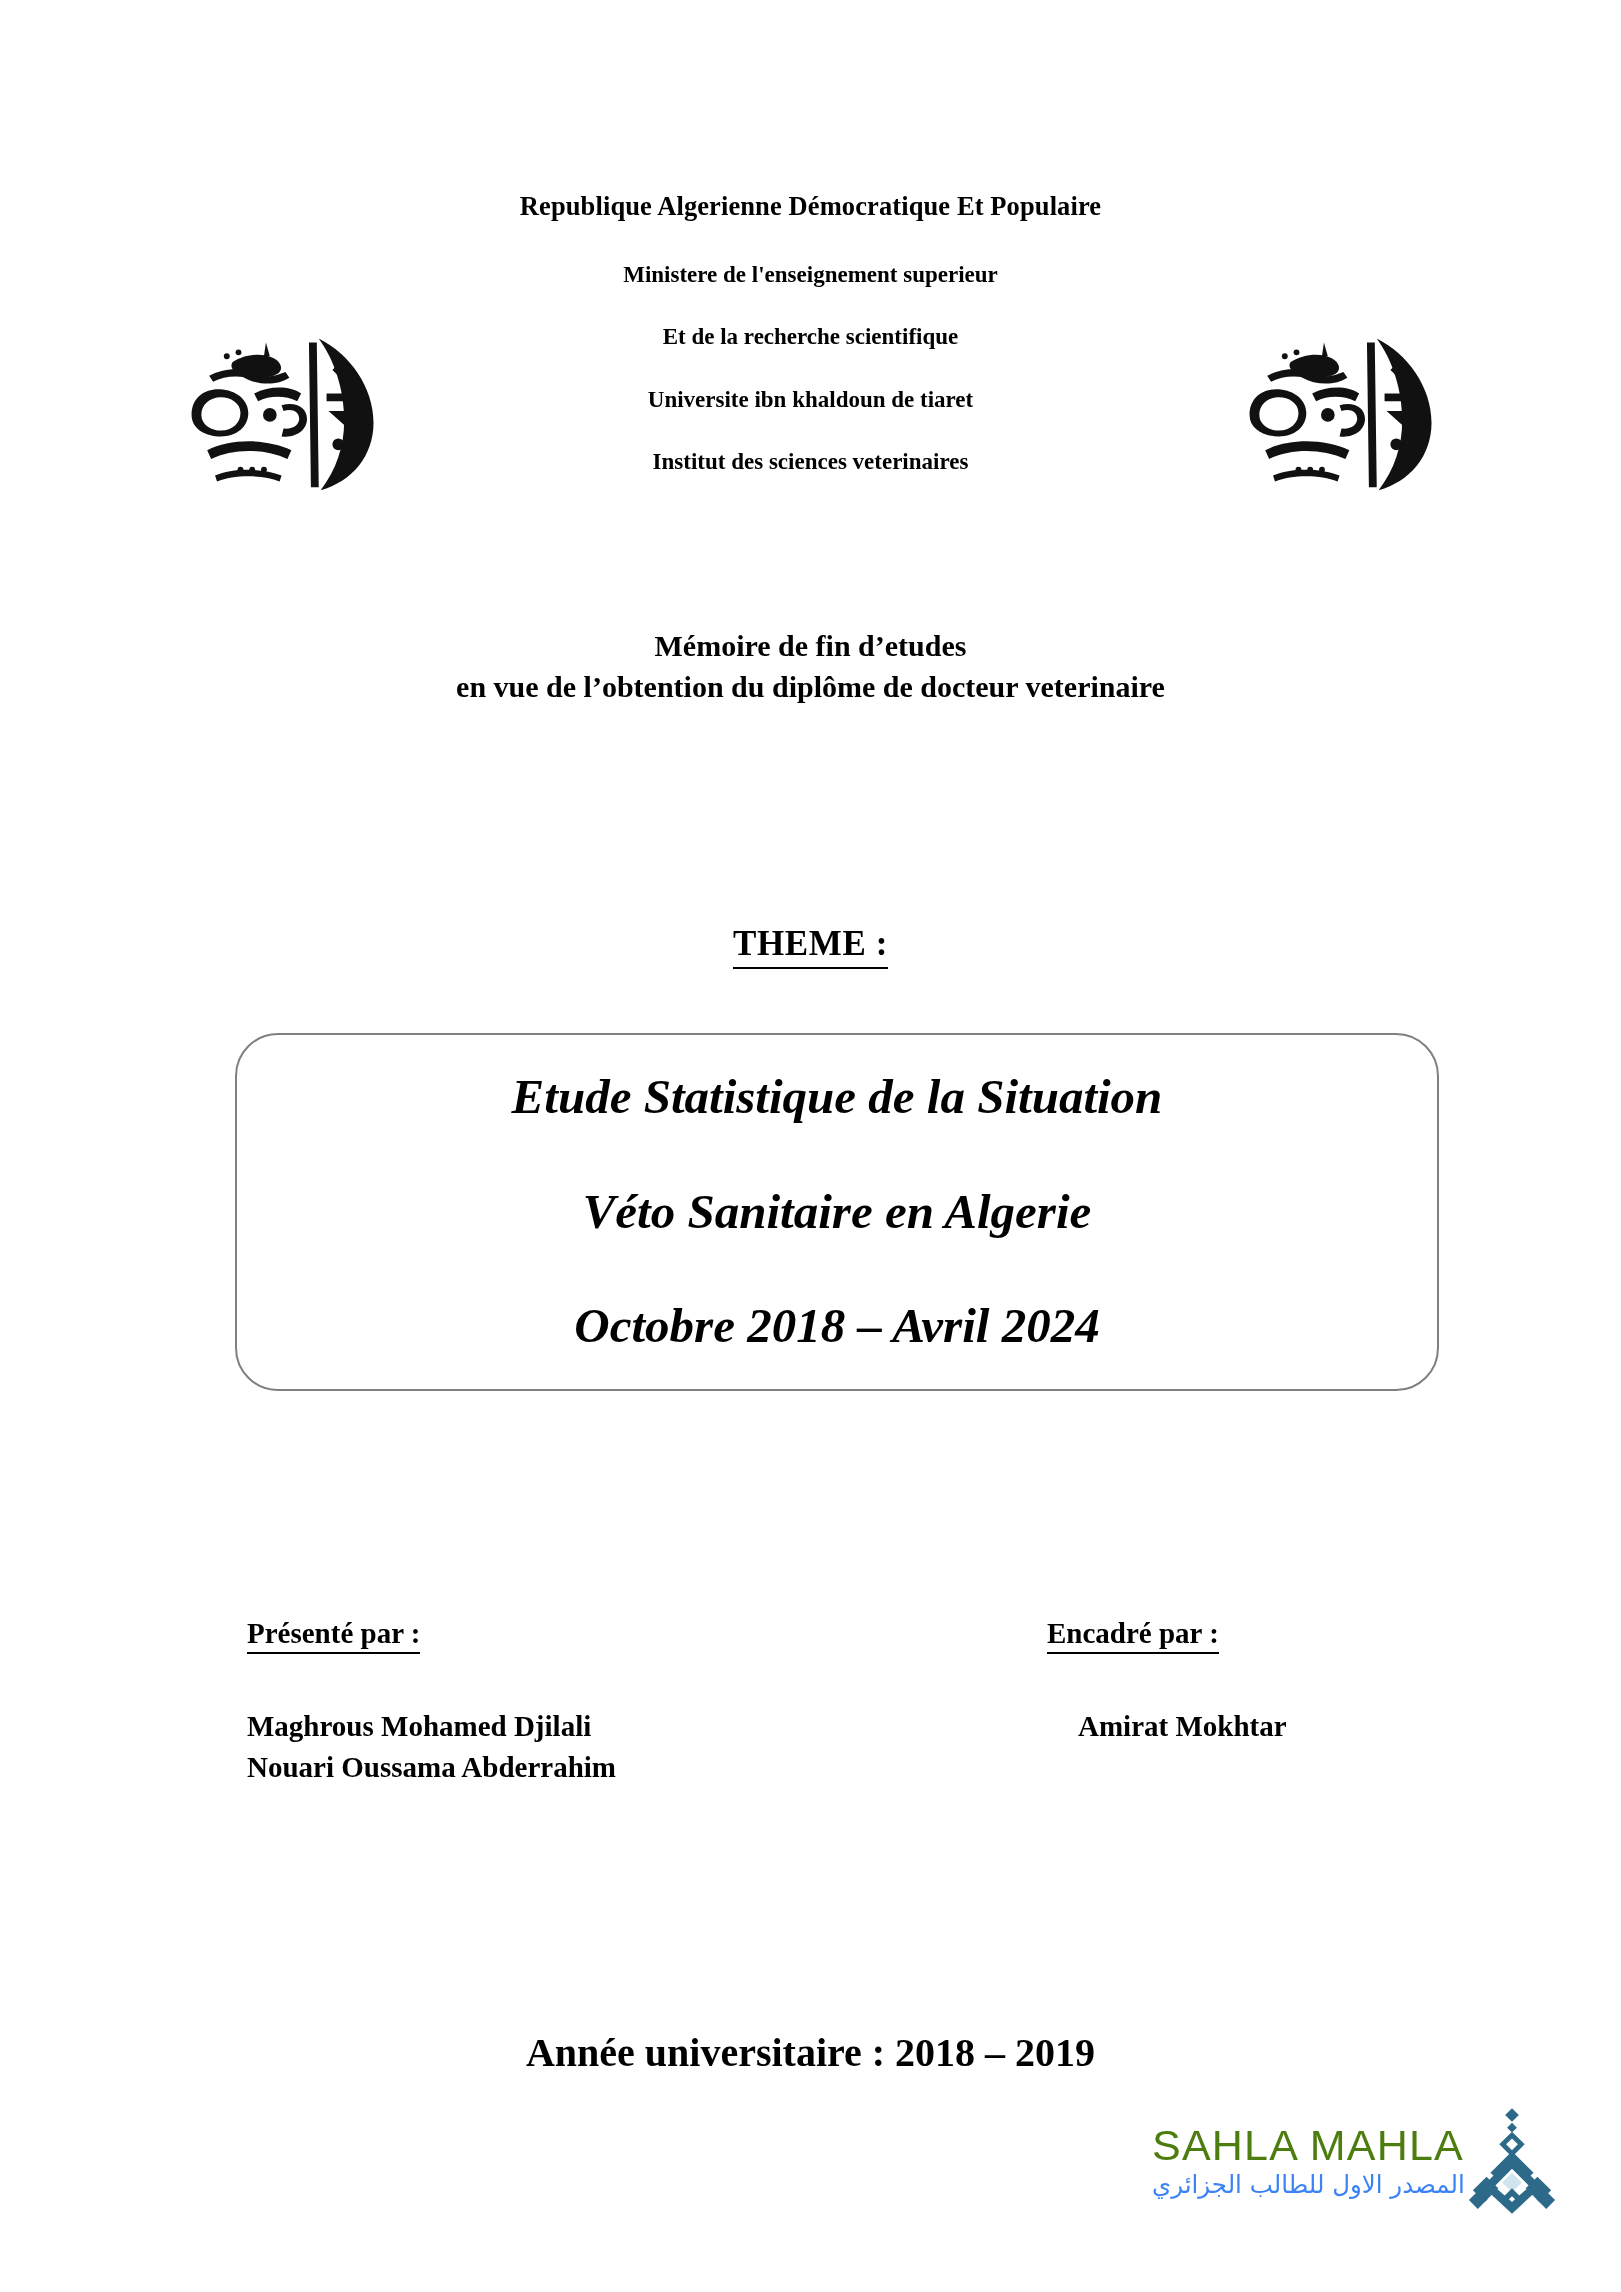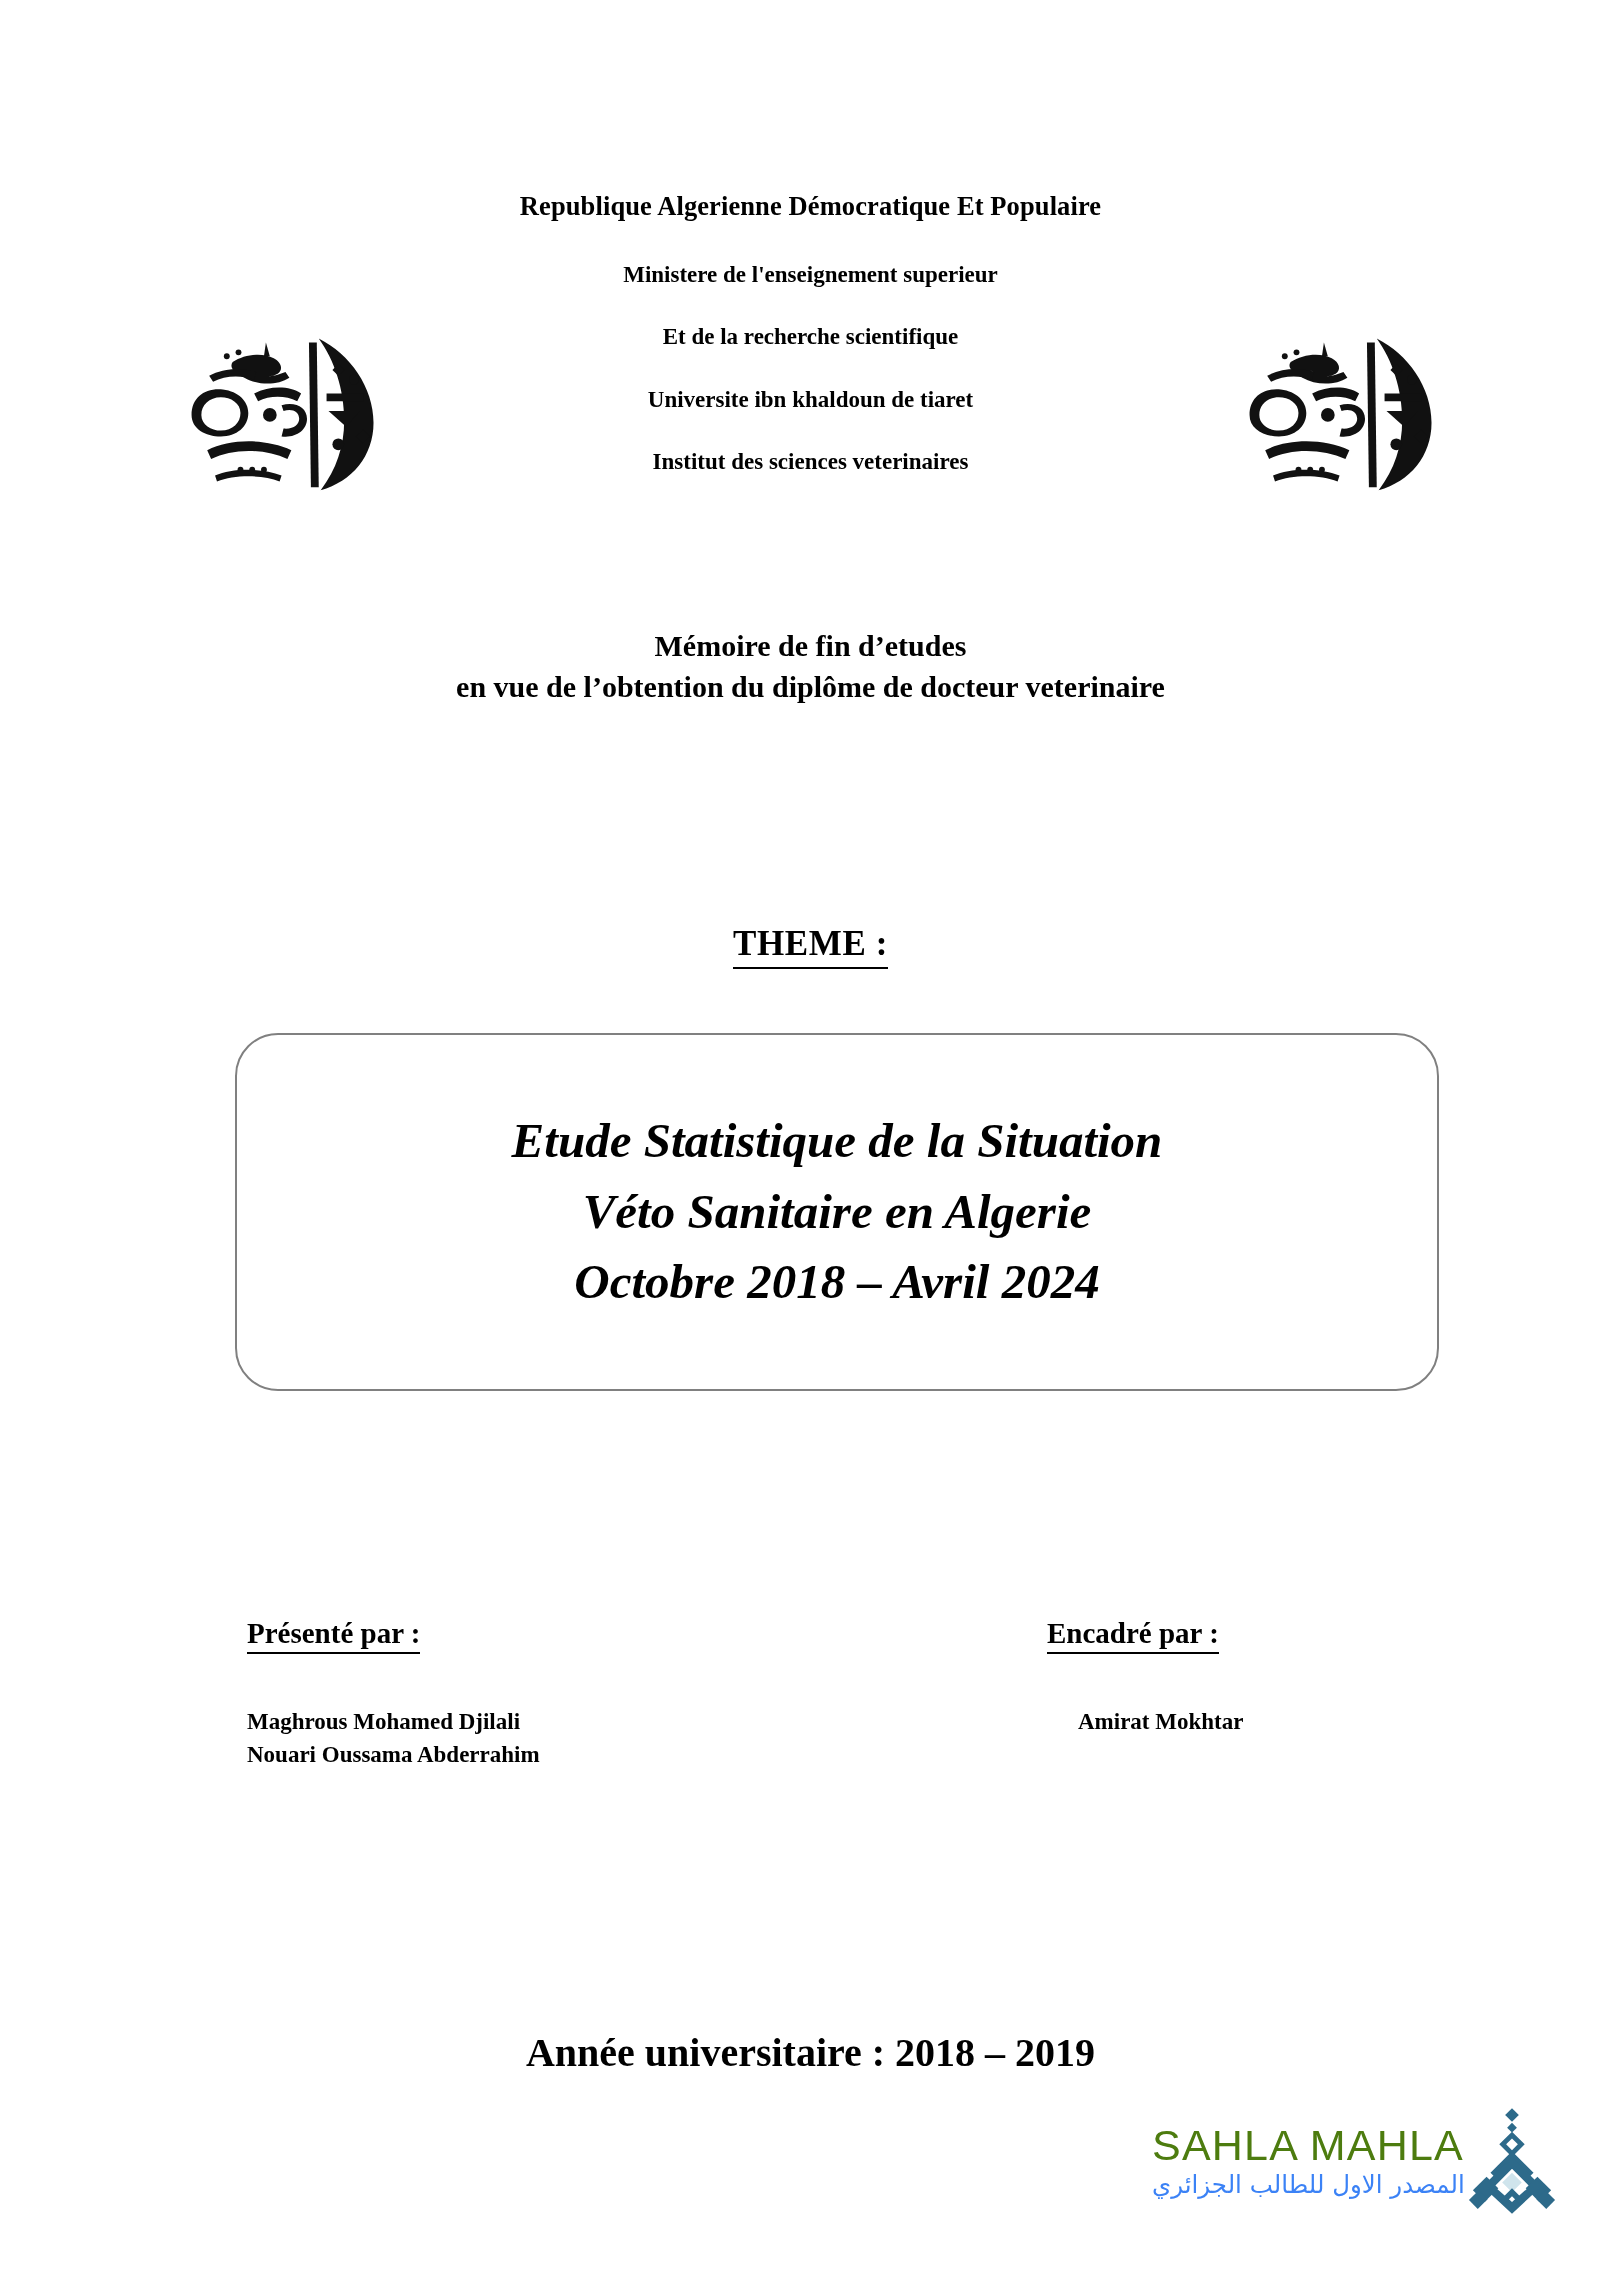--- a/index.html
+++ b/index.html
@@ -90,20 +90,21 @@
     top: 1033px;
     width: 1204px;
     height: 358px;
     border: 2.9px solid #808080;
     border-radius: 43px;
     box-sizing: border-box;
     display: flex;
     flex-direction: column;
     align-items: center;
     justify-content: center;
+    gap: 44px;
   }
   .title-line {
     font-size: 49px;
     font-weight: bold;
     font-style: italic;
     line-height: 1.44;
     text-align: center;
     white-space: nowrap;
   }
 
@@ -122,21 +123,21 @@
     font-size: 29px;
     font-weight: bold;
     white-space: nowrap;
   }
   .col-heading span {
     border-bottom: 2.5px solid #000;
     padding-bottom: 2.9px;
   }
   .names {
     margin-top: 56px;
-    font-size: 23px;
+    font-size: 29px;
     font-weight: bold;
     line-height: 1.42;
     white-space: nowrap;
   }
   .col-right .names { margin-left: 31px; }
 
   
   .year-line {
     position: absolute;
     left: 0;

